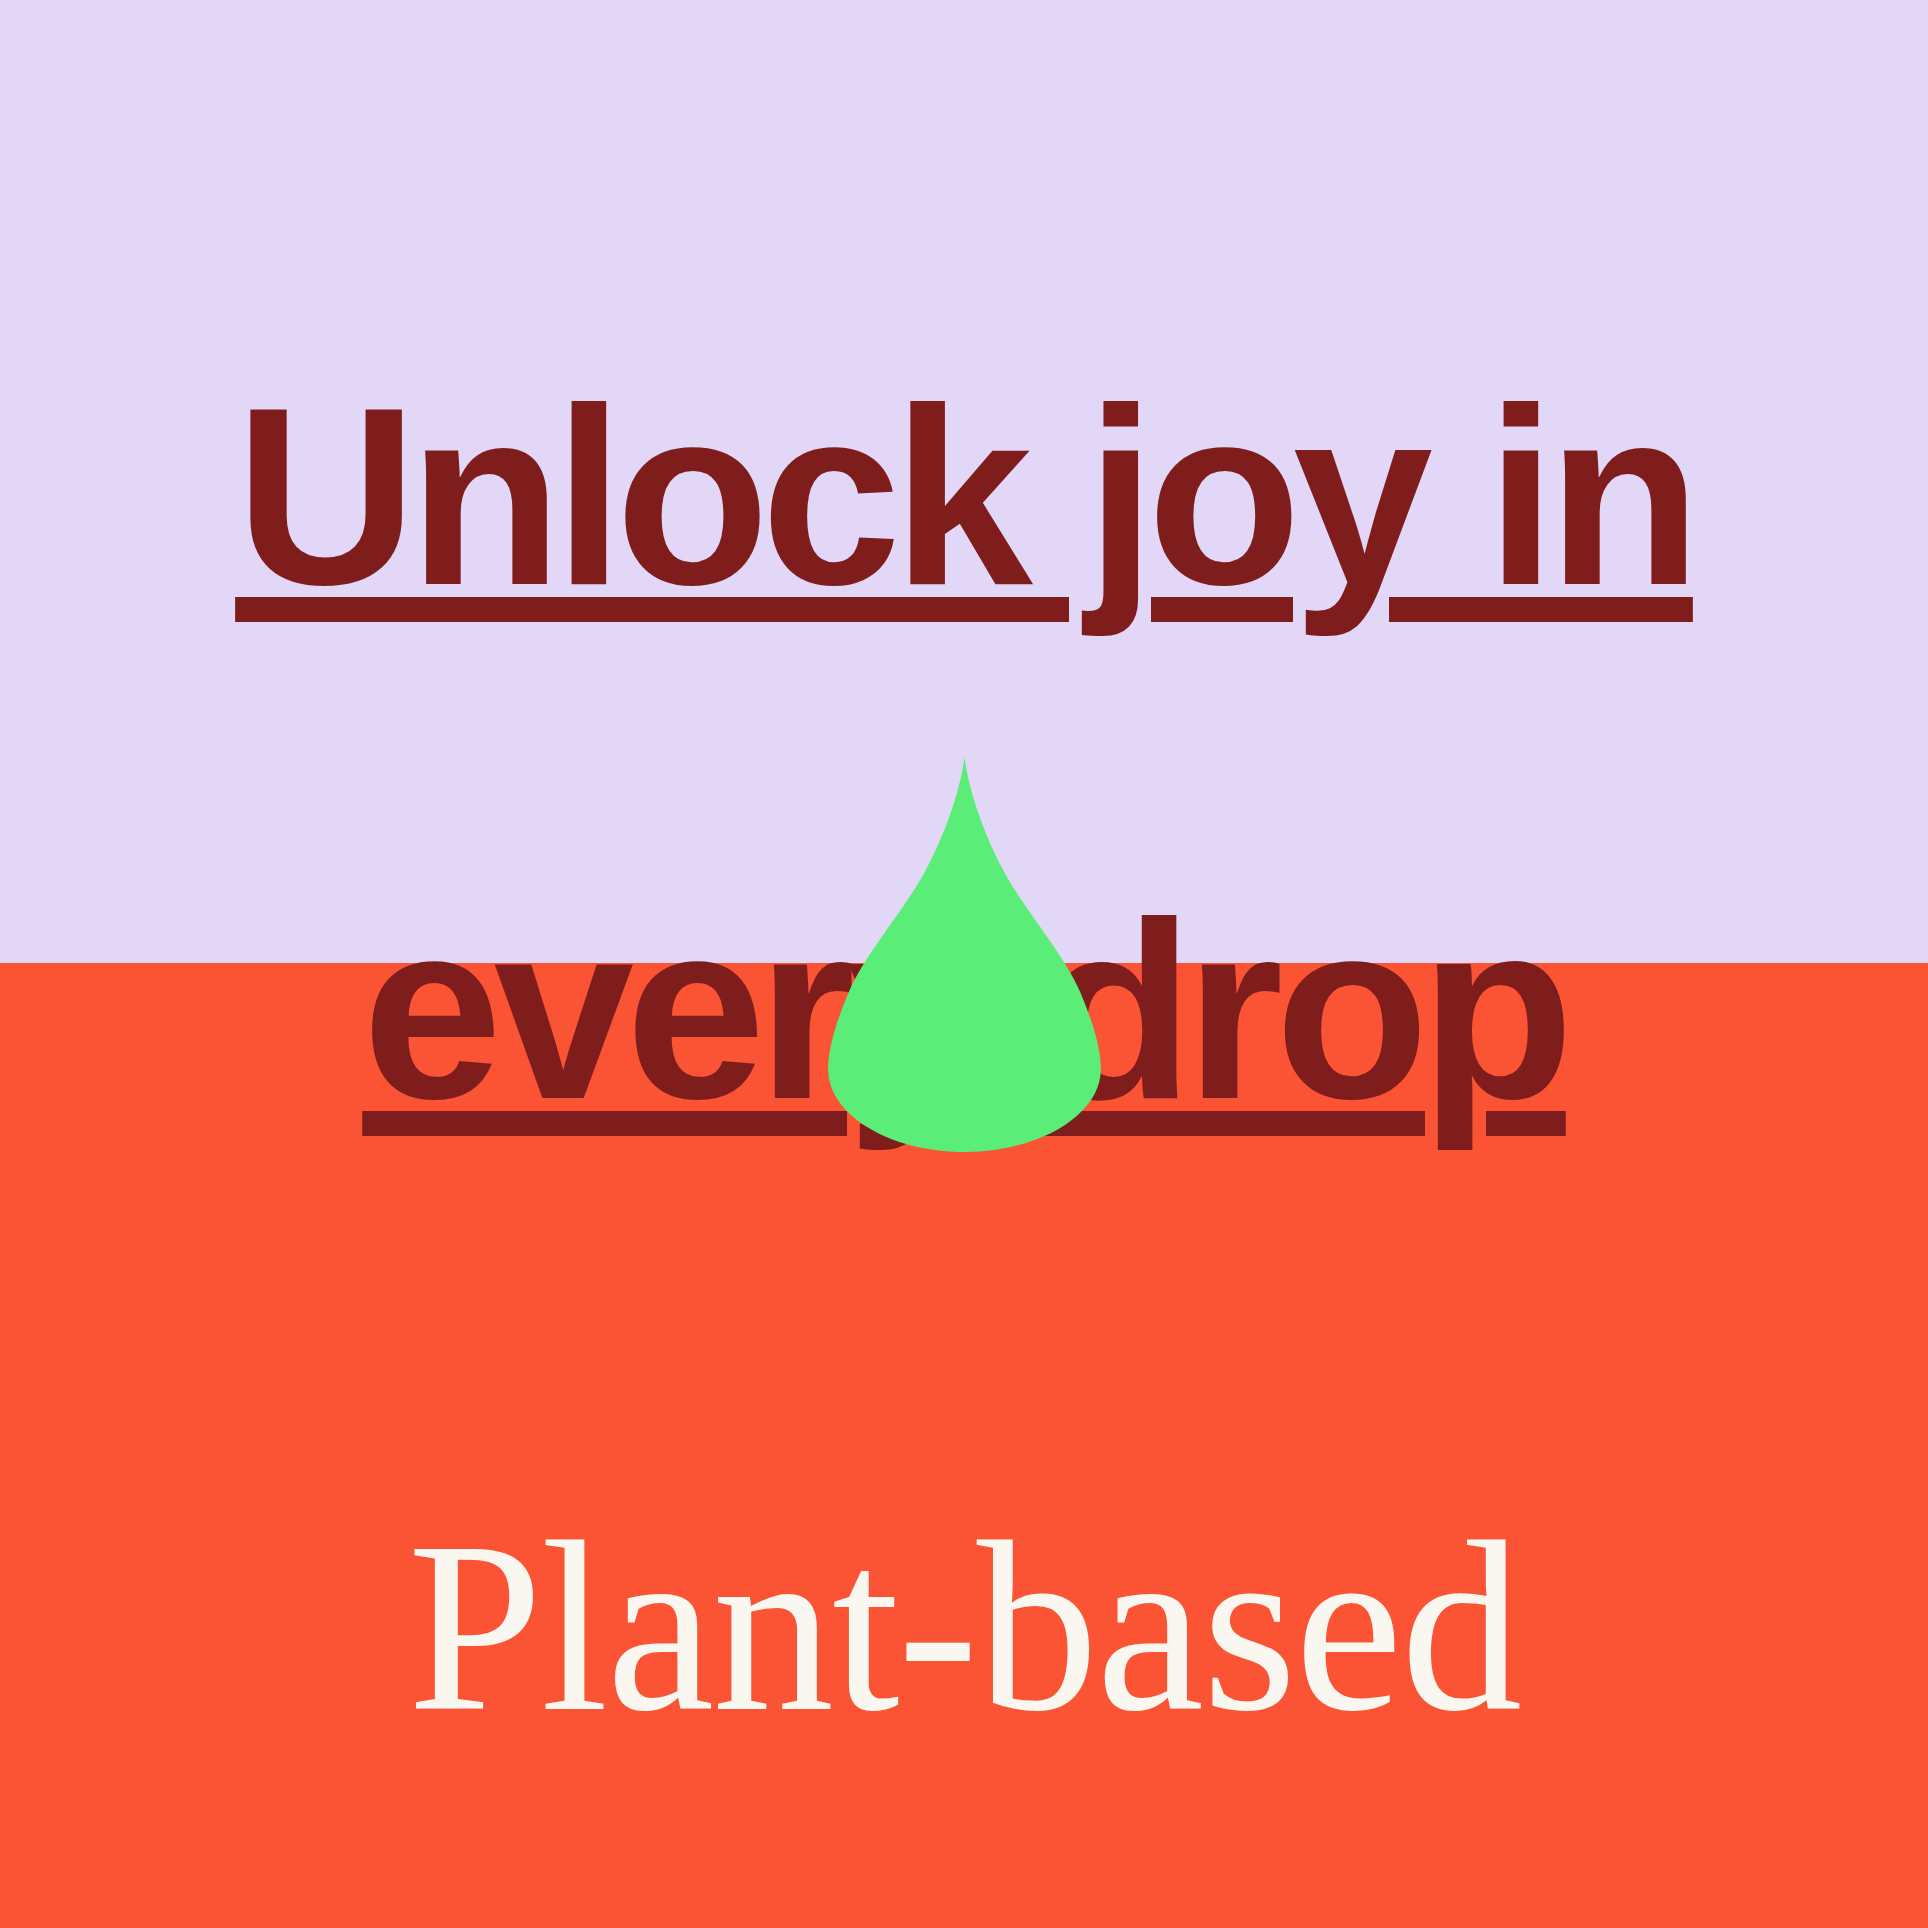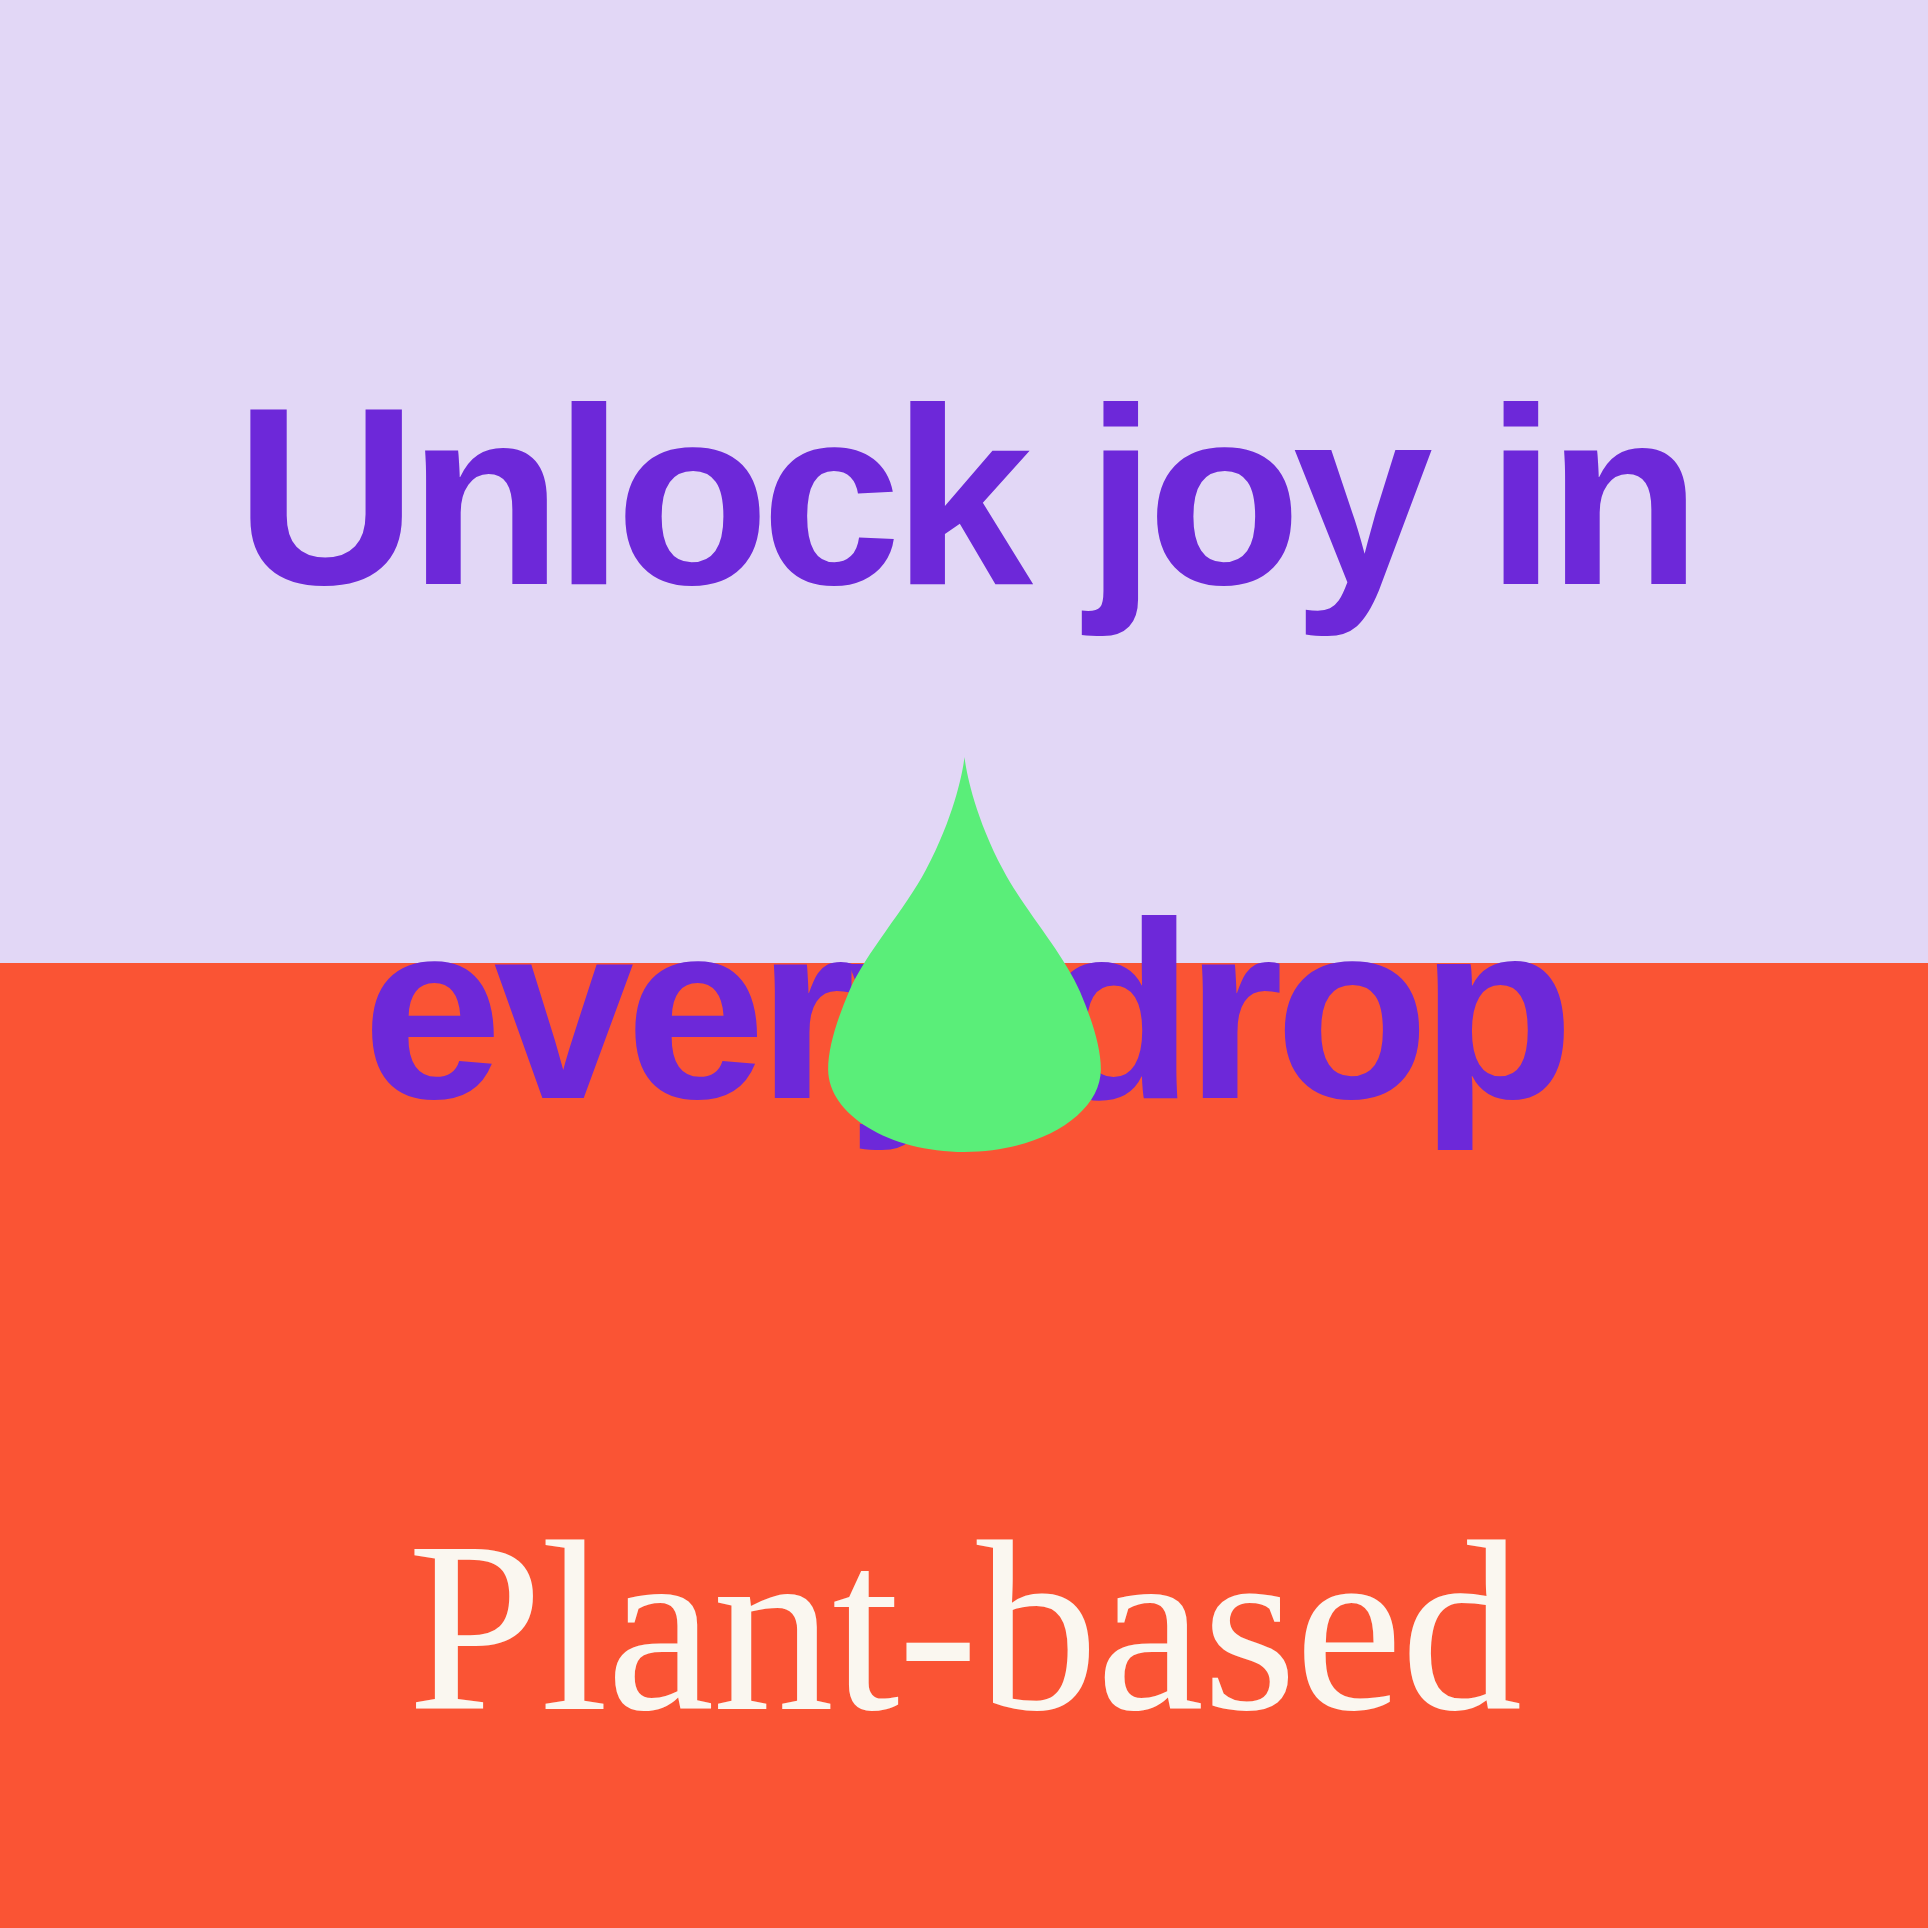--- a/index.html
+++ b/index.html
@@ -85,21 +85,21 @@
 </style>
 </head>
 <body>
 
 <div id="poster">
 
   <div class="panel" id="panel-top" style="background: rgb(226, 215, 246); height: 963px;"></div>
 
   <div class="panel" id="panel-bottom" style="background: rgb(250, 84, 52); top: 963px; height: 965px;"></div>
 
-  <div id="headline" style="color: #6d28d9;">
+  <div id="headline" style="color: #7f1d1d; text-decoration: underline;">
     <span class="hl-line">Unlock joy in</span>
     <span class="hl-line">every drop</span>
   </div>
 
   <div id="droplet-wrap">
     <svg id="droplet-svg" viewBox="0 0 290 420" xmlns="http://www.w3.org/2000/svg">
       <path d="M145 0
                C145 0 150 52 186 120
                C208 162 250 208 268 250
                C280 278 290 308 290 332

